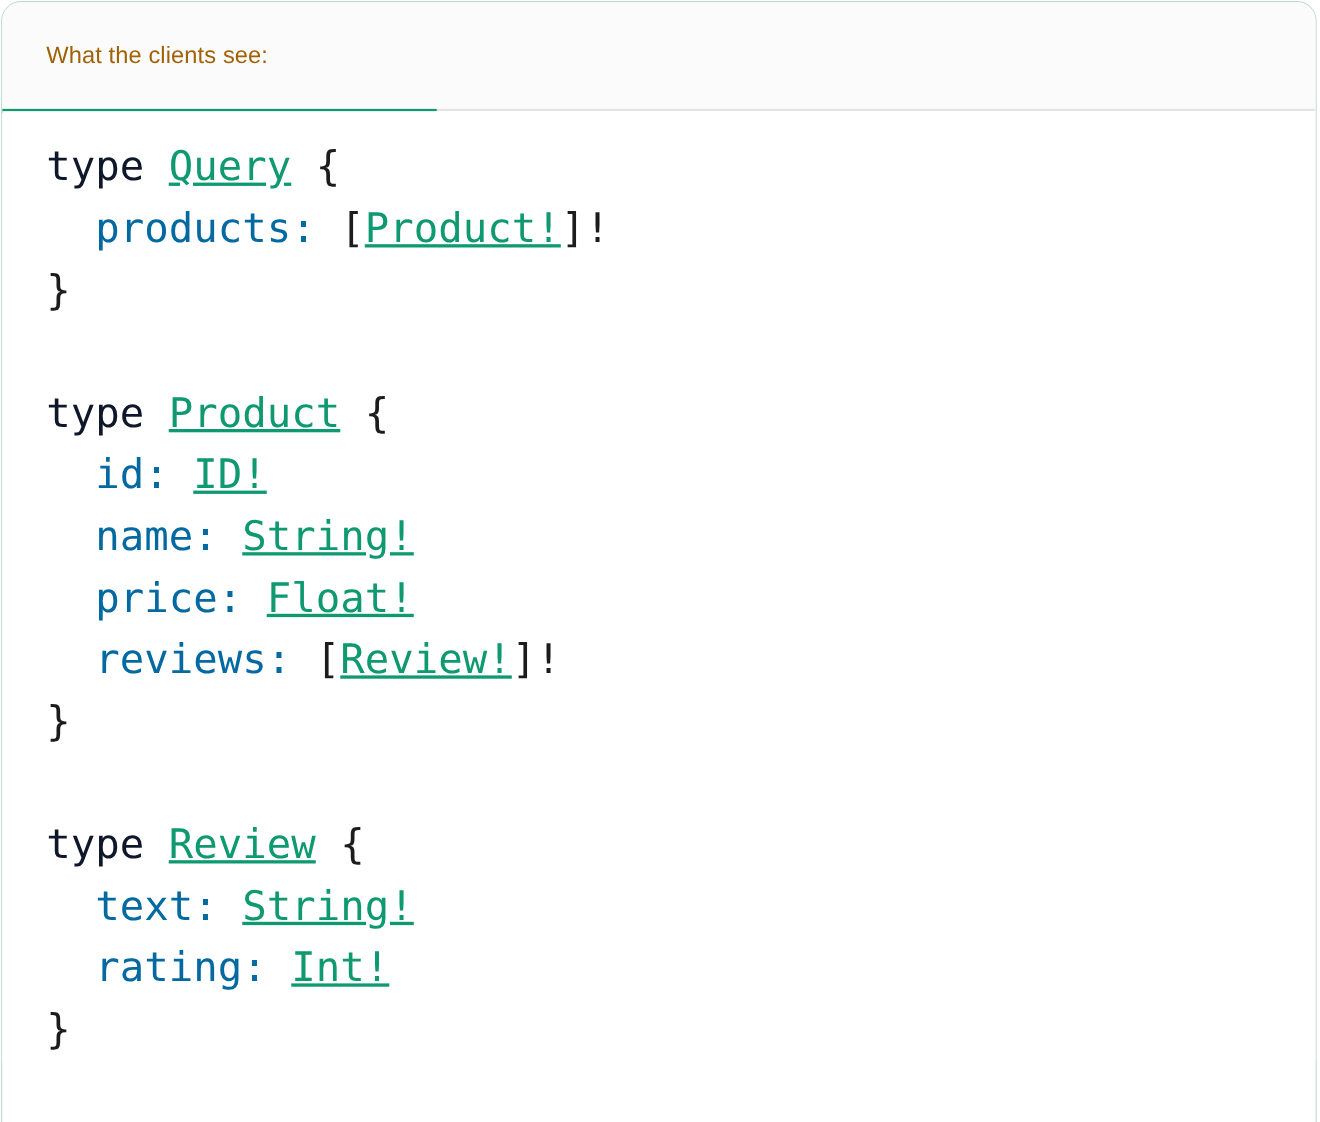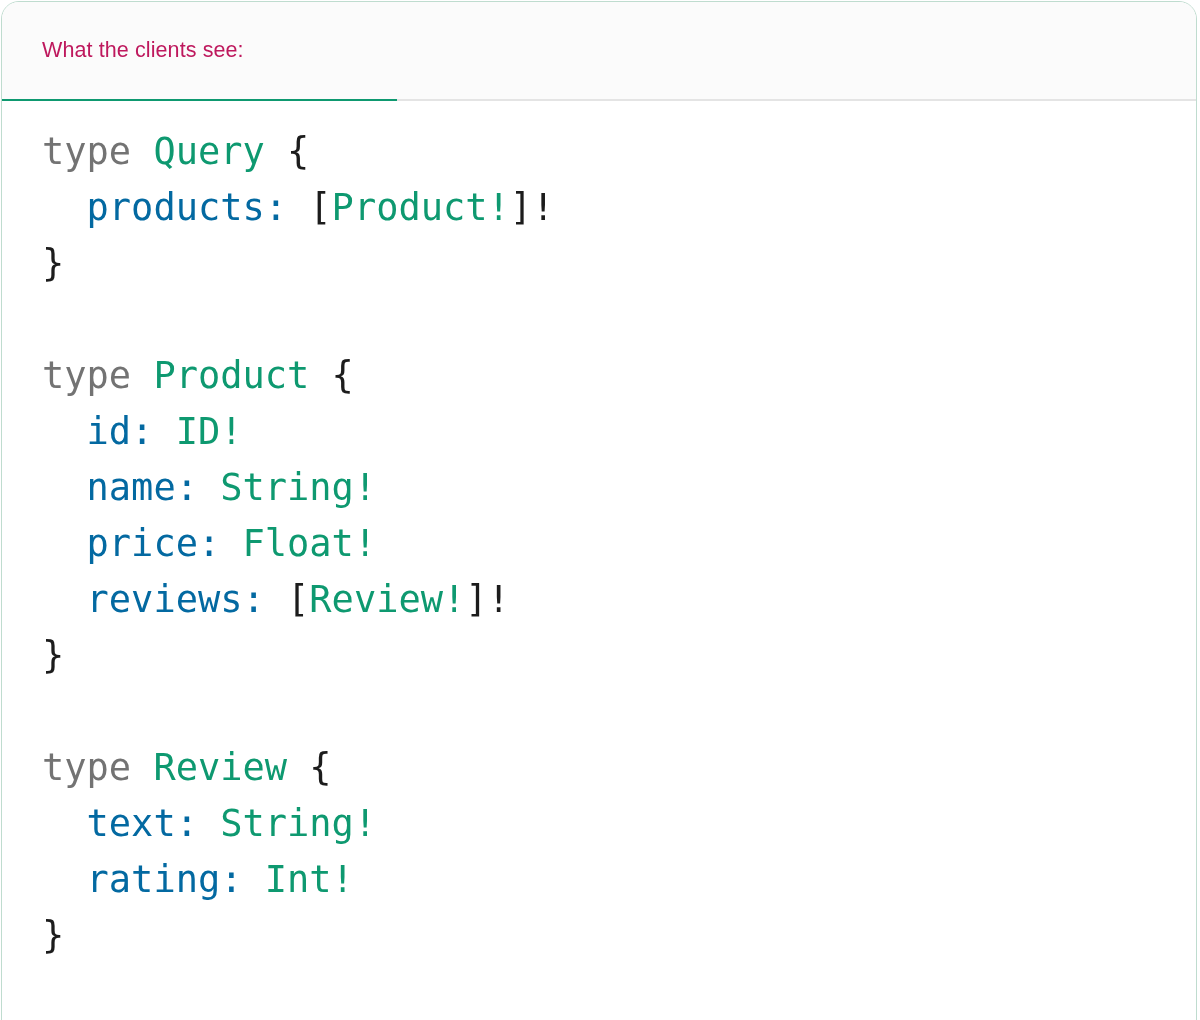--- a/index.html
+++ b/index.html
@@ -45,21 +45,21 @@
     border: none;
     padding: 0 0 0 40px;
     box-sizing: border-box;
     cursor: pointer;
   }
 
   .tab-label {
     font-family: "Liberation Sans", sans-serif;
     font-size: 21.5px;
     font-weight: 400;
-    color: #be185d;
+    color: #a16207;
     letter-spacing: 0.1px;
     white-space: nowrap;
   }
 
   .tab-underline {
     position: absolute;
     left: 0;
     top: 97px;
     width: 395px;
     height: 4px;
@@ -80,22 +80,22 @@
     white-space: pre;
     color: #1c1c1c;
     padding: 23px 0 0 40px;
     margin: 0;
     letter-spacing: 0;
   }
 
   .line { display: block; height: 56px; }
   .line.blank { height: 56px; }
 
-  .tok-kw   { color: #737373; }
-  .tok-type { color: #0e9970; }
+  .tok-kw   { color: #0f172a; }
+  .tok-type { color: #0e9970; text-decoration: underline; }
   .tok-punc { color: #1c1c1c; }
   .tok-field{ color: #0369a1; }
 </style>
 </head>
 <body>
 
 <div id="card">
 
   <div id="tabbar">
     <div class="tab">

